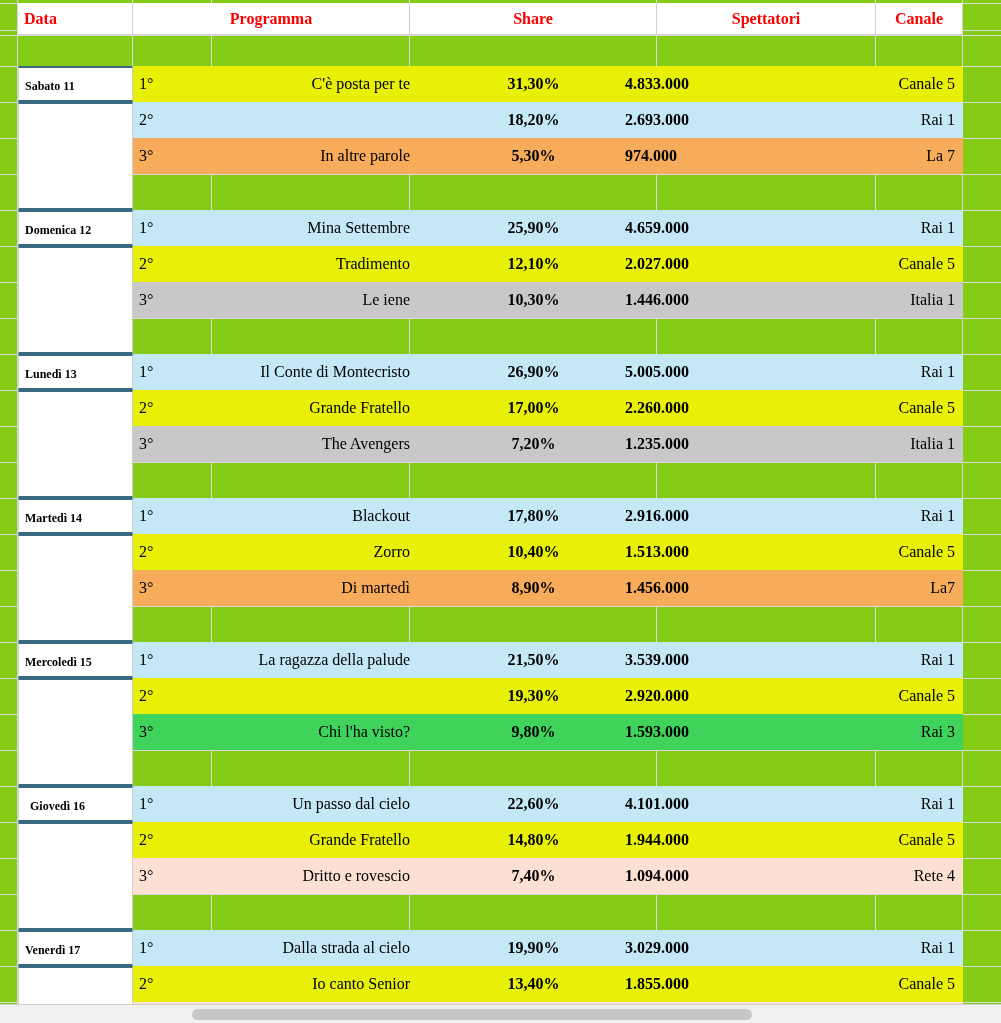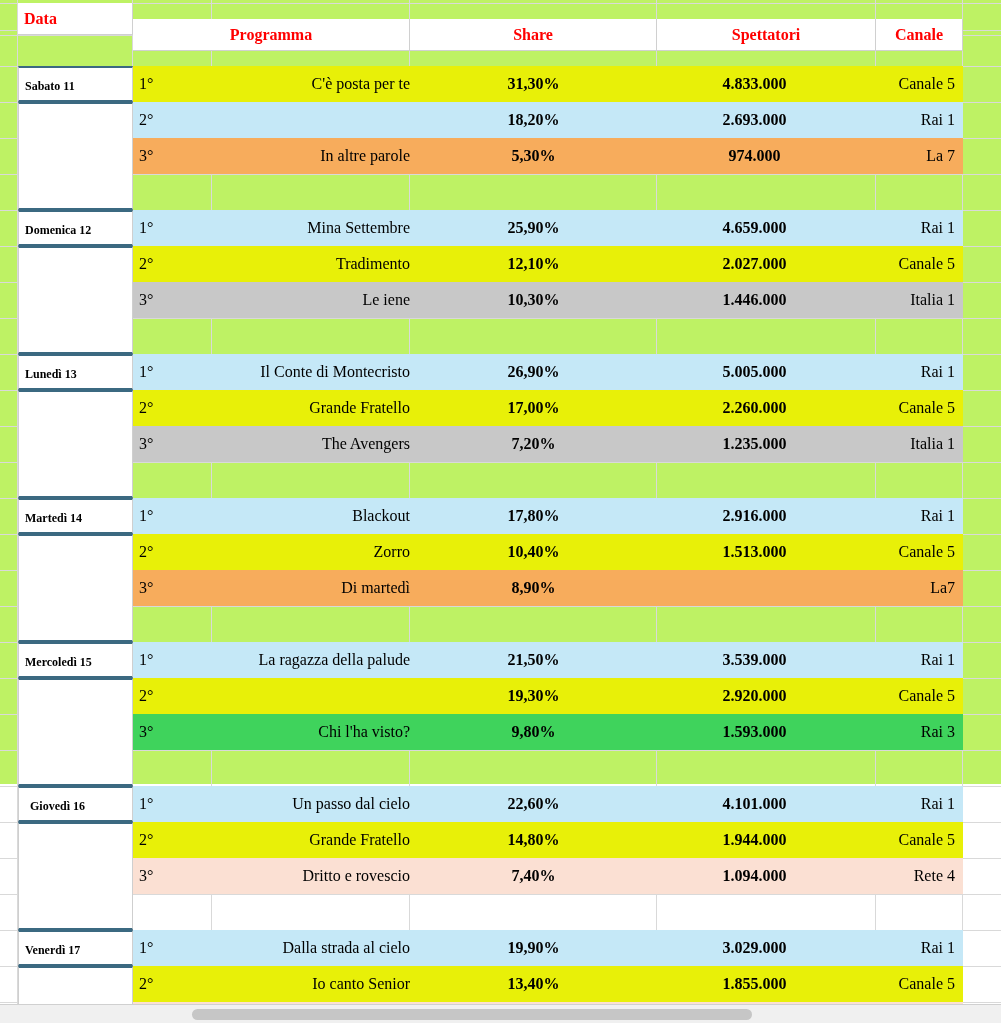--- a/index.html
+++ b/index.html
@@ -13,22 +13,22 @@
     font-family: "Liberation Serif", serif;
     overflow: hidden;
     position: relative;
   }
 
   
   #sheet {
     position: absolute;
     left: 0; top: 0;
     width: 1001px;
-    height: 784px;
-    background: #bef264;
+    height: 1005px;
+    background: #84cc16;
   }
 
   .gridline-v {
     position: absolute;
     top: 0;
     width: 1px;
     height: 1005px;
     background: #d9d9d9;
   }
   .gridline-h {
@@ -55,21 +55,21 @@
     color: #ff0000;
     font-weight: bold;
     font-size: 16px;
     font-family: "Liberation Serif", serif;
     box-sizing: border-box;
     border-right: 1px solid #d0d0d0;
     border-bottom: 1px solid #d0d0d0;
     background: #ffffff;
   }
   .hdr-left   { text-align: left;  padding-left: 6px; }
-  .hdr-center { text-align: center; margin-top: 16px; }
+  .hdr-center { text-align: center; }
 
   
   .prog-row {
     position: absolute;
     left: 133px;
     width: 830px;
     height: 36px;
   }
   .cell {
     position: absolute;
@@ -78,21 +78,21 @@
     line-height: 36px;
     font-size: 16px;
     box-sizing: border-box;
     color: #000000;
     white-space: nowrap;
     overflow: hidden;
   }
   .c-rank  { left: 0;   width: 79px;  padding-left: 6px;  text-align: left; }
   .c-prog  { left: 79px; width: 198px; padding-left: 7px;  text-align: right; }
   .c-share { left: 277px; width: 247px; text-align: center; font-weight: bold; }
-  .c-spett { left: 512px; width: 219px; text-align: center; font-weight: bold; }
+  .c-spett { left: 492px; width: 219px; text-align: left; font-weight: bold; }
   .c-can   { left: 743px; width: 87px;  padding-right: 8px; text-align: right; }
 
   
   .date-block {
     position: absolute;
     left: 18px;
     width: 115px;
     background: #ffffff;
     box-sizing: border-box;
     border-left: 1px solid #cfcfcf;
@@ -274,20 +274,21 @@
         <div class="cell c-rank">2°</div>
         <div class="cell c-prog">Zorro</div>
         <div class="cell c-share">10,40%</div>
         <div class="cell c-spett">1.513.000</div>
         <div class="cell c-can">Canale 5</div>
       </div>
       <div class="prog-row" style="top: 570px; background: rgb(247, 172, 92);">
         <div class="cell c-rank">3°</div>
         <div class="cell c-prog">Di martedì</div>
         <div class="cell c-share">8,90%</div>
+        <div class="cell c-spett">1.456.000</div>
         <div class="cell c-can">La7</div>
       </div>
       <div class="date-label" style="top: 642px;">Mercoledì 15</div>
       <div class="date-block" style="top: 678px; height: 108px;"></div>
       <div class="prog-row" style="top: 642px; background: rgb(197, 232, 247);">
         <div class="cell c-rank">1°</div>
         <div class="cell c-prog">La ragazza della palude</div>
         <div class="cell c-share">21,50%</div>
         <div class="cell c-spett">3.539.000</div>
         <div class="cell c-can">Rai 1</div>

